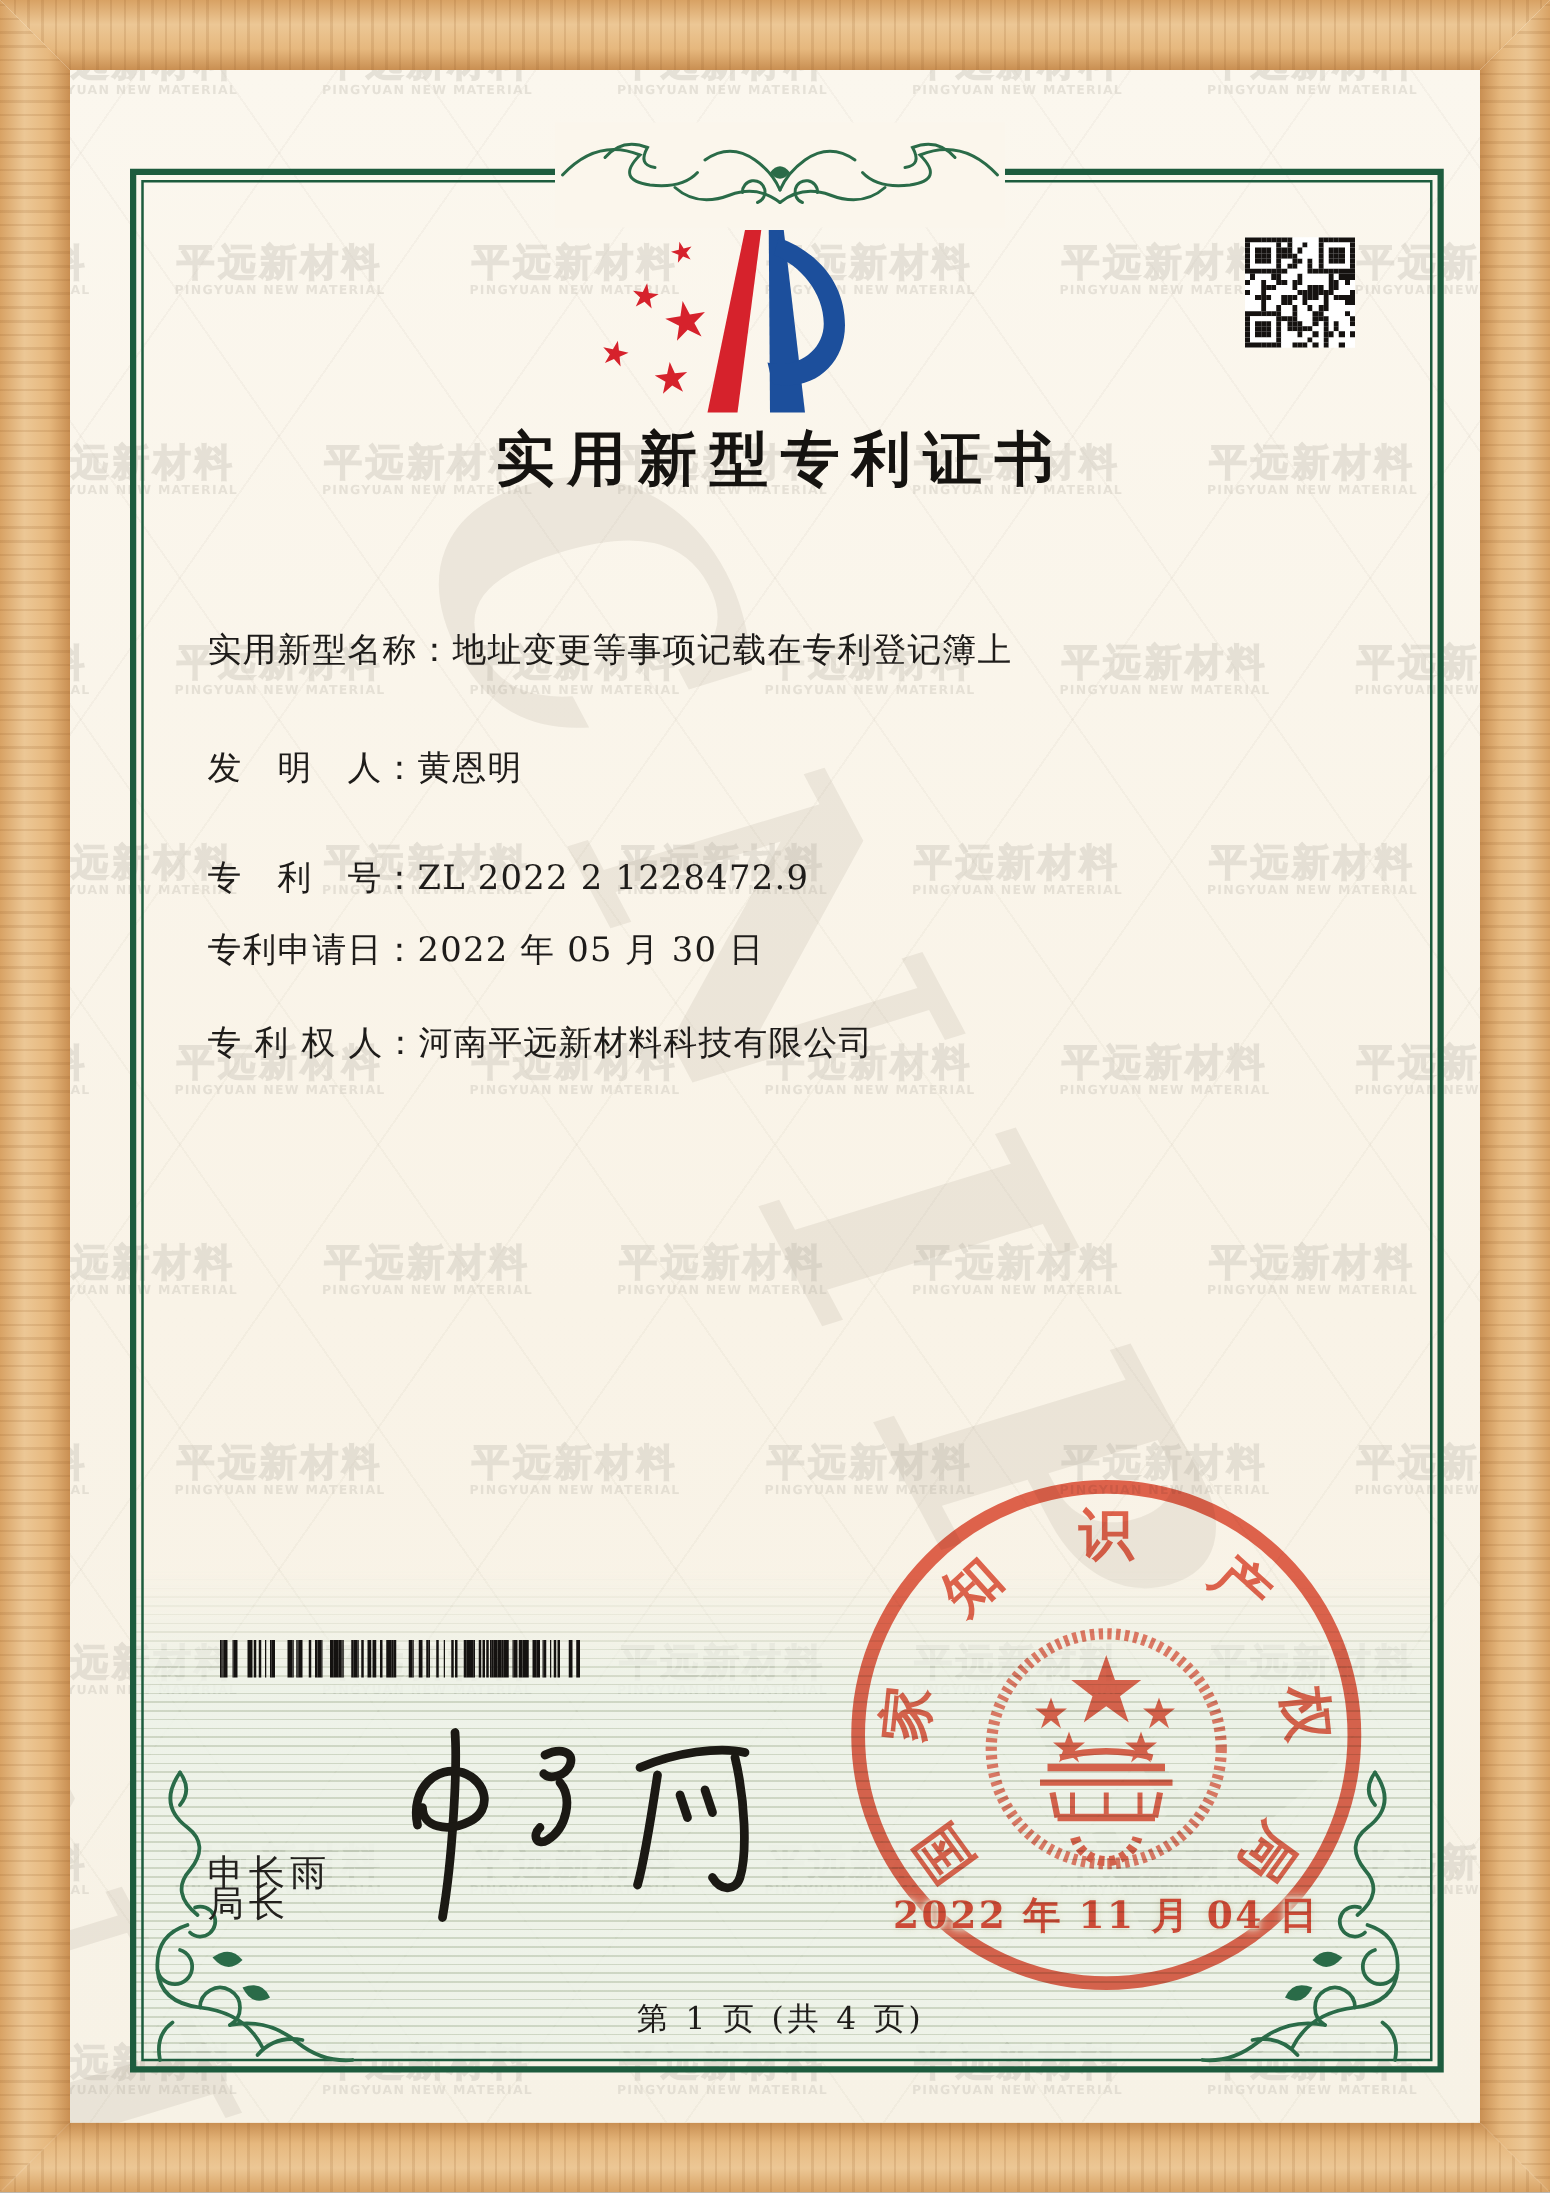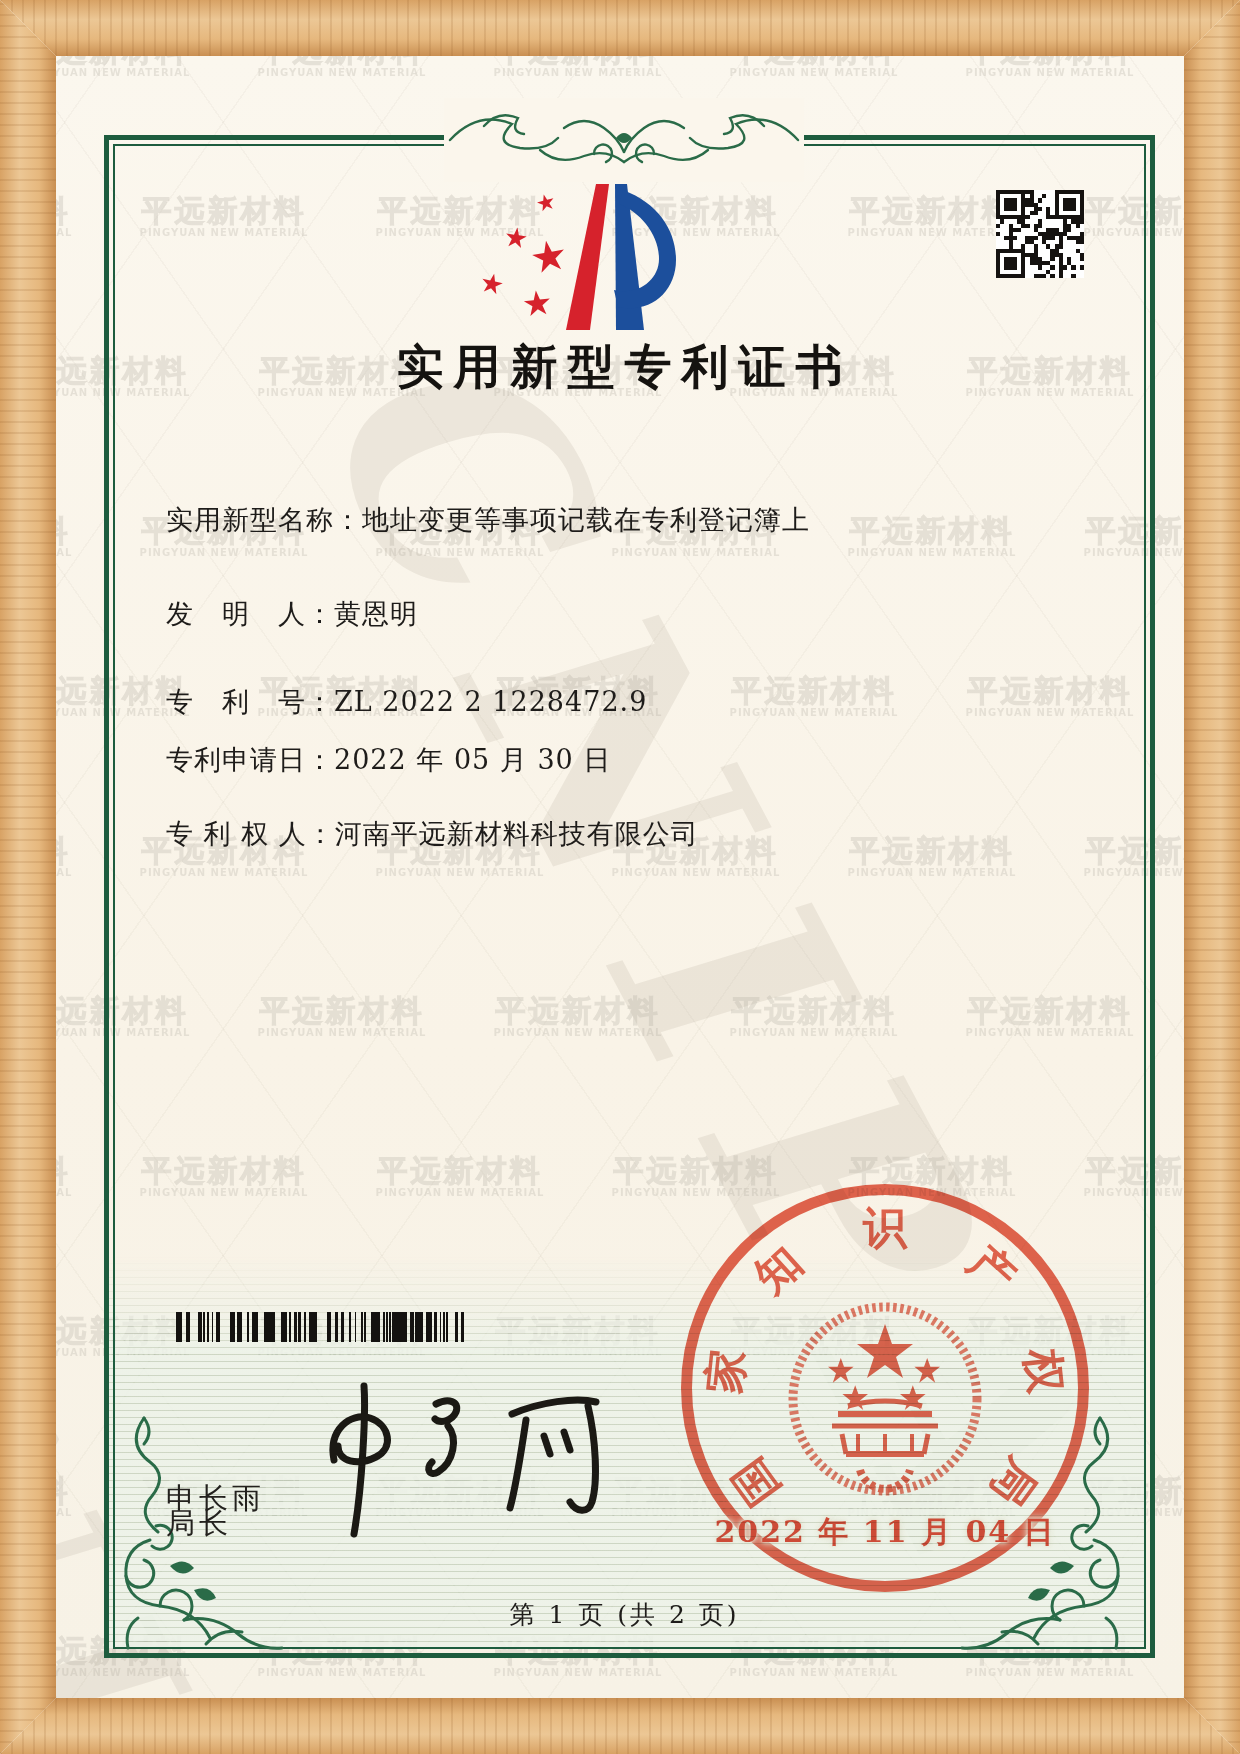--- a/index.html
+++ b/index.html
@@ -1082,19 +1082,19 @@
     <div class="sdate">2022 年 11 月 04 日</div>
   <span class="schar" style="transform: rotate(-126deg) translateY(-160px);">国</span>
       <span class="schar" style="transform: rotate(-84deg) translateY(-160px);">家</span>
       <span class="schar" style="transform: rotate(-42deg) translateY(-160px);">知</span>
       <span class="schar" style="transform: rotate(0deg) translateY(-160px);">识</span>
       <span class="schar" style="transform: rotate(42deg) translateY(-160px);">产</span>
       <span class="schar" style="transform: rotate(84deg) translateY(-160px);">权</span>
       <span class="schar" style="transform: rotate(126deg) translateY(-160px);">局</span>
     </div>
 
-  <div class="footerPage">第 1 页 (共 2 页)</div>
+  <div class="footerPage">第 1 页 (共 4 页)</div>
 
   <div class="wood top"></div>
   <div class="wood bottom"></div>
   <div class="wood left"></div>
   <div class="wood right"></div>
 </div>
 
 </body></html>

